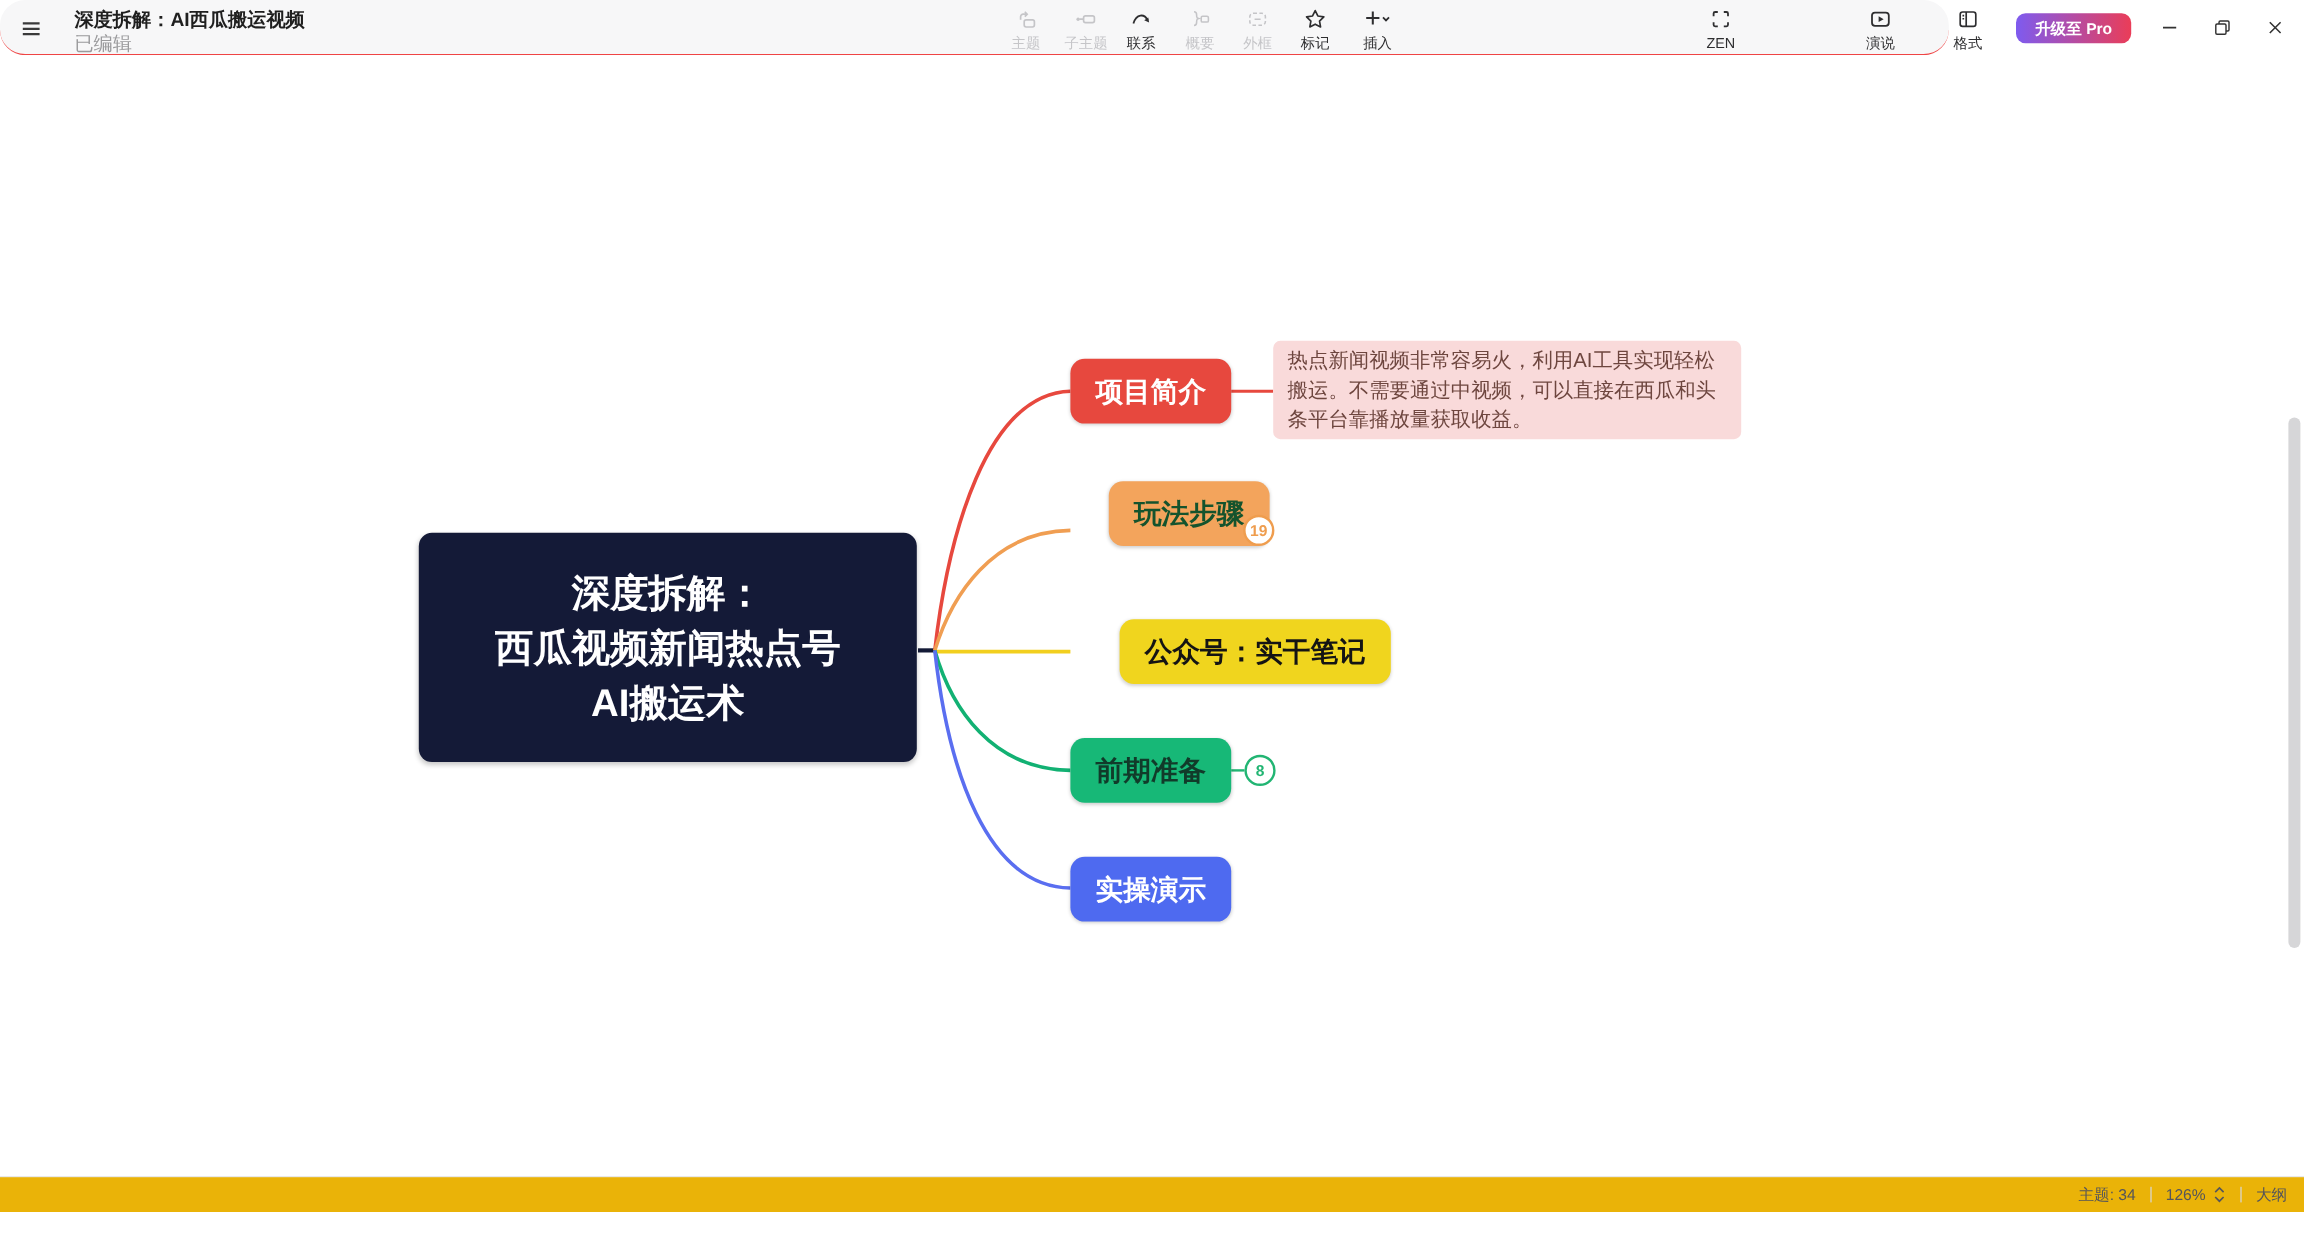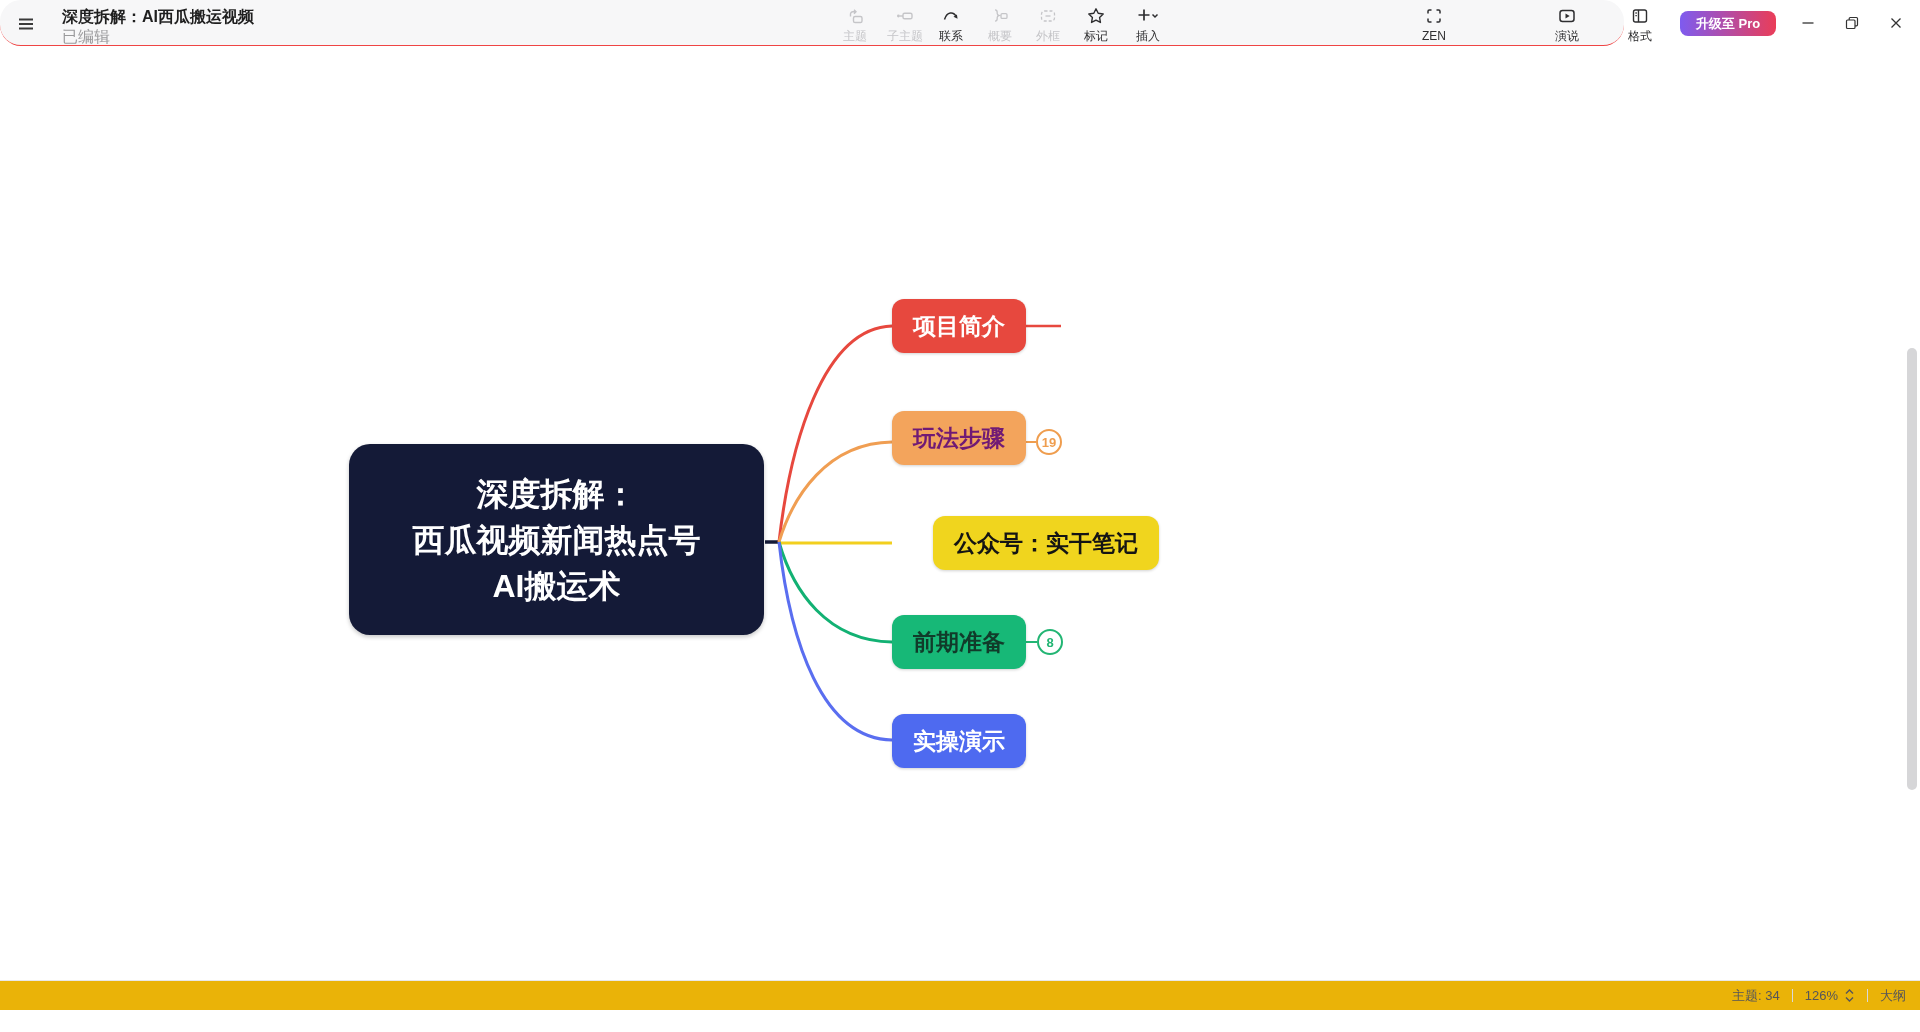--- a/index.html
+++ b/index.html
@@ -27,21 +27,21 @@
                  border-radius:8px; color:#fff; font-size:13px; font-weight:700;
                  background:linear-gradient(90deg,#7e5bef 0%,#ea3d58 100%); cursor:pointer;
                  font-family:inherit; }
   .winbtn { position:absolute; top:8px; width:30px; height:30px; display:flex; align-items:center;
             justify-content:center; cursor:pointer; }
 
   
   .canvas { position:absolute; left:0; top:46px; width:1920px; height:956px; background:#ffffff; }
   .connectors { position:absolute; left:0; top:0; pointer-events:none; z-index:1; }
 
-  .root-node { position:absolute; left:349px; top:398px; width:415px; height:191px; border-radius:21px;
+  .root-node { position:absolute; left:349px; top:398px; width:415px; height:191px; border-radius:11px;
                display:flex; flex-direction:column; align-items:center; justify-content:center;
                box-shadow:0 2px 4px rgba(0,0,0,.22); z-index:2; cursor:pointer; }
   .root-node .rline { font-size:32px; line-height:46px; font-weight:700; white-space:nowrap; }
 
   .bnode { position:absolute; left:892px; width:134px; height:54px; border-radius:12px;
            display:flex; align-items:center; justify-content:center; font-size:23px; font-weight:600;
            box-shadow:0 1px 3px rgba(0,0,0,.18); z-index:2; cursor:pointer; white-space:nowrap; }
   .badge { position:absolute; width:26px; height:26px; border-radius:50%; background:#fff;
            border:2px solid; display:flex; align-items:center; justify-content:center;
            font-size:13px; font-weight:600; z-index:2; cursor:pointer; }
@@ -185,30 +185,31 @@
     </svg>
 
     <div class="root-node" style="background-color: rgb(20, 26, 55); color: rgb(255, 255, 255);">
       <div class="rline">深度拆解：</div>
       <div class="rline">西瓜视频新闻热点号</div>
       <div class="rline">AI搬运术</div>
     </div>
 
     <div class="bnode" style="top: 253px; background-color: rgb(231, 72, 62); color: rgb(255, 255, 255);">项目简介</div>
 
-    <div class="bnode" style="top: 365px; background-color: rgb(243, 164, 92); color: #701a75;">玩法步骤</div>
+    <div class="bnode" style="top: 355px; background-color: rgb(243, 164, 92); color: #14532d; margin-left: 32px;">玩法步骤</div>
     <div class="badge" style="left: 1036px; top: 383px; border-color: rgb(239, 157, 78); color: rgb(239, 157, 78);">19</div>
 
     <div class="bnode" style="top: 470px; width: 226px; background-color: rgb(240, 213, 30); color: rgb(20, 20, 20); margin-left: 41px;">公众号：实干笔记</div>
 
     <div class="bnode" style="top: 569px; background-color: rgb(23, 184, 119); color: rgb(17, 59, 42);">前期准备</div>
     <div class="badge" style="left: 1037px; top: 583px; border-color: rgb(34, 181, 115); color: rgb(34, 181, 115);">8</div>
 
     <div class="bnode" style="top: 668px; background-color: rgb(78, 106, 240); color: rgb(255, 255, 255); font-family: Liberation Serif, serif;">实操演示</div>
 
+    <div class="note-box" style="background-color: rgb(249, 218, 218); color: rgb(110, 70, 63);">热点新闻视频非常容易火，利用AI工具实现轻松搬运。不需要通过中视频，可以直接在西瓜和头条平台靠播放量获取收益。</div>
   </div>
 
   <div class="hscroll-track">
     <div class="scroll-arrow" style="left:6px">‹</div>
     <div class="hscroll-thumb"></div>
     <div class="scroll-arrow" style="right:6px">›</div>
   </div>
   <div class="vscroll-thumb"></div>
 
   <div class="statusbar">

